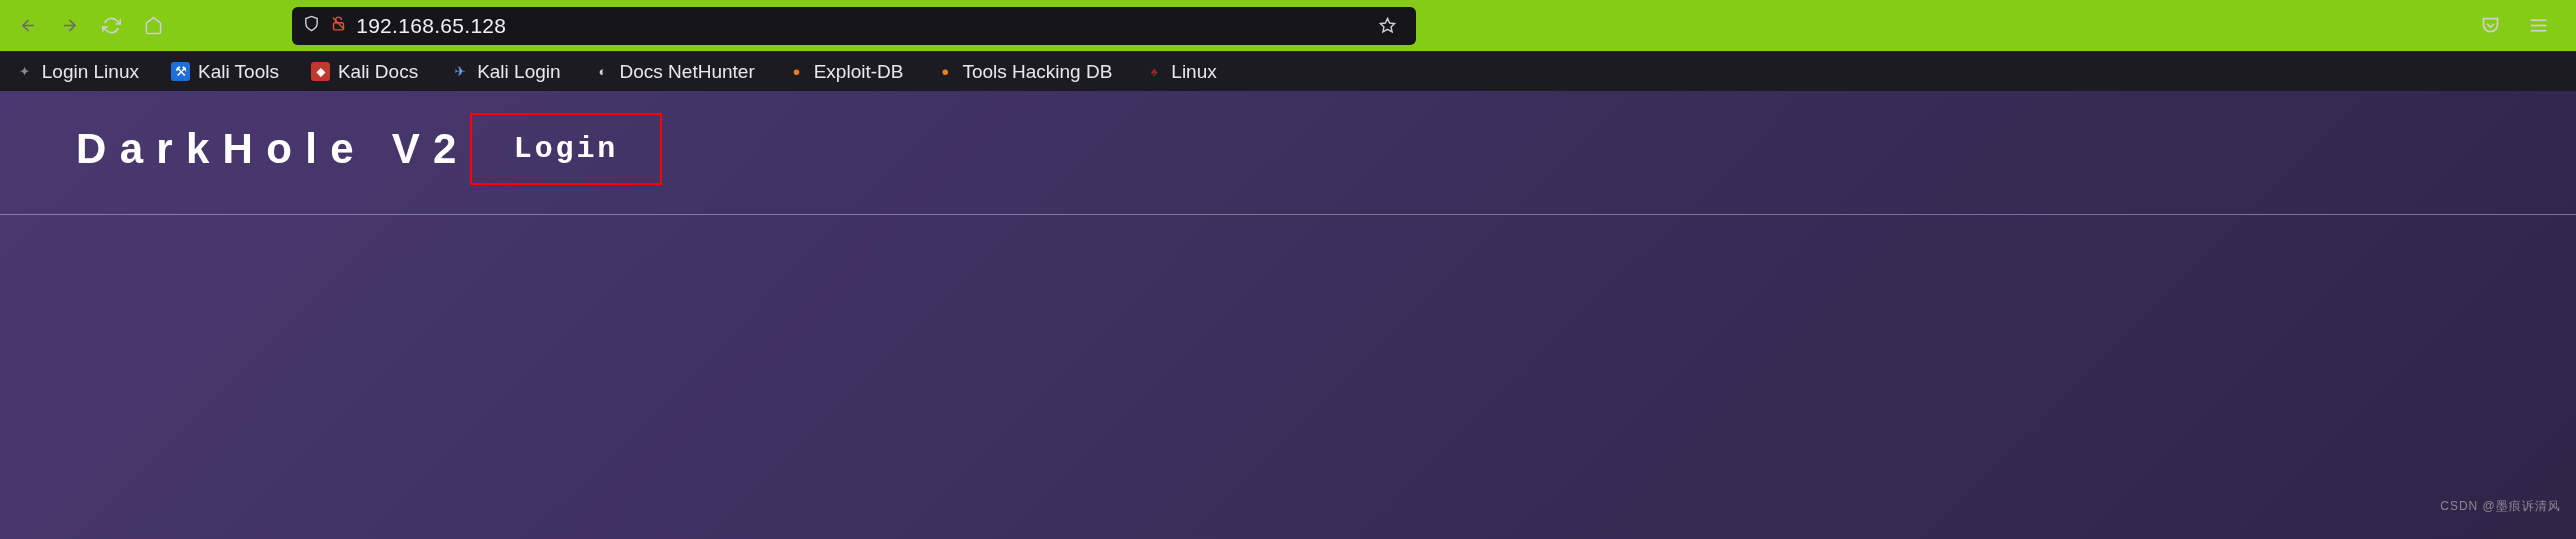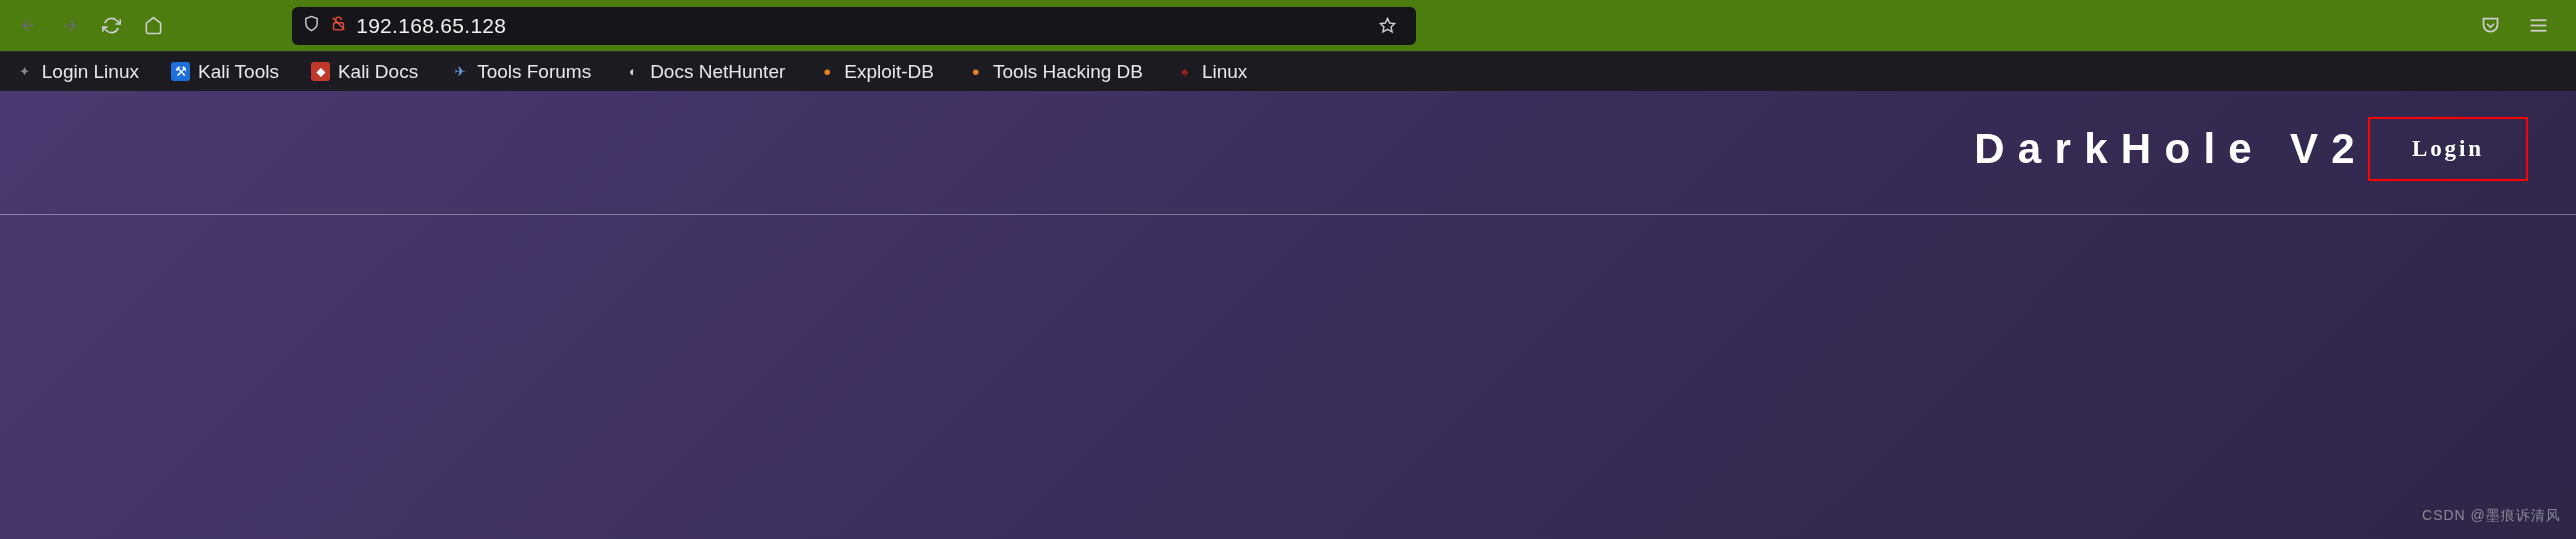--- a/index.html
+++ b/index.html
@@ -6,21 +6,21 @@
     body {
       font-family: -apple-system, BlinkMacSystemFont, "Segoe UI", sans-serif;
       background: #1c1b22;
       width: 2576px;
       height: 539px;
       overflow: hidden;
       position: relative;
     }
     .toolbar {
       height: 51px;
-      background: #4d7c0f;
+      background: #84cc16;
       display: flex;
       align-items: center;
       padding: 0 11.4px;
       gap: 7.6px;
     }
     .nav-btn {
       width: 34px;
       height: 34px;
       display: flex;
       align-items: center;
@@ -100,48 +100,48 @@
     .bm-orange { color: #e67e22; }
     .bm-offsec { color: #a02020; }
     .page {
       height: 448px;
       background: linear-gradient(135deg, #4a3970 0%, #3d2f5e 45%, #2e2547 100%);
       position: relative;
     }
     .header {
       display: flex;
       align-items: center;
-      justify-content: flex-end;
+      justify-content: flex-start;
       height: 124px;
       border-bottom: 1px solid rgba(255,255,255,0.35);
       padding: 0 48px 8px 76px;
     }
     .site-title {
       color: #ffffff;
       font-size: 42px;
       font-weight: 700;
       letter-spacing: 13.3px;
       font-family: "Arial", sans-serif;
     }
     .login-box {
       border: 2.9px solid #ff0000;
       padding: 17px 42px;
       color: #ffffff;
-      font-size: 23px;
+      font-size: 30px;
       font-weight: 700;
       letter-spacing: 2.9px;
-      font-family: Liberation Serif, serif;
+      font-family: Liberation Mono, monospace;
       cursor: pointer;
     }
     .watermark {
       position: absolute;
-      bottom: 14px;
+      bottom: 24px;
       right: 15.2px;
       color: rgba(200,200,200,0.6);
-      font-size: 14px;
+      font-size: 12px;
       letter-spacing: 1px;
     }
   </style>
 </head>
 <body>
 
 <div class="toolbar">
   <div class="nav-btn disabled">
     <svg viewBox="0 0 24 24" fill="none" stroke="currentColor" stroke-width="2">
         <path d="M19 12H5M12 19l-7-7 7-7"></path>
@@ -209,21 +209,21 @@
   <div class="bookmark">
     <span class="bm-icon bm-blue">⚒</span>
     <span>Kali Tools</span>
   </div>
   <div class="bookmark">
     <span class="bm-icon bm-red">⬥</span>
     <span>Kali Docs</span>
   </div>
   <div class="bookmark">
     <span class="bm-icon bm-forums">✈</span>
-    <span>Tools Forums</span>
+    <span>Kali Login</span>
   </div>
   <div class="bookmark">
     <span class="bm-icon bm-nh">◐</span>
     <span>Docs NetHunter</span>
   </div>
   <div class="bookmark">
     <span class="bm-icon bm-orange">●</span>
     <span>Exploit-DB</span>
   </div>
   <div class="bookmark">

